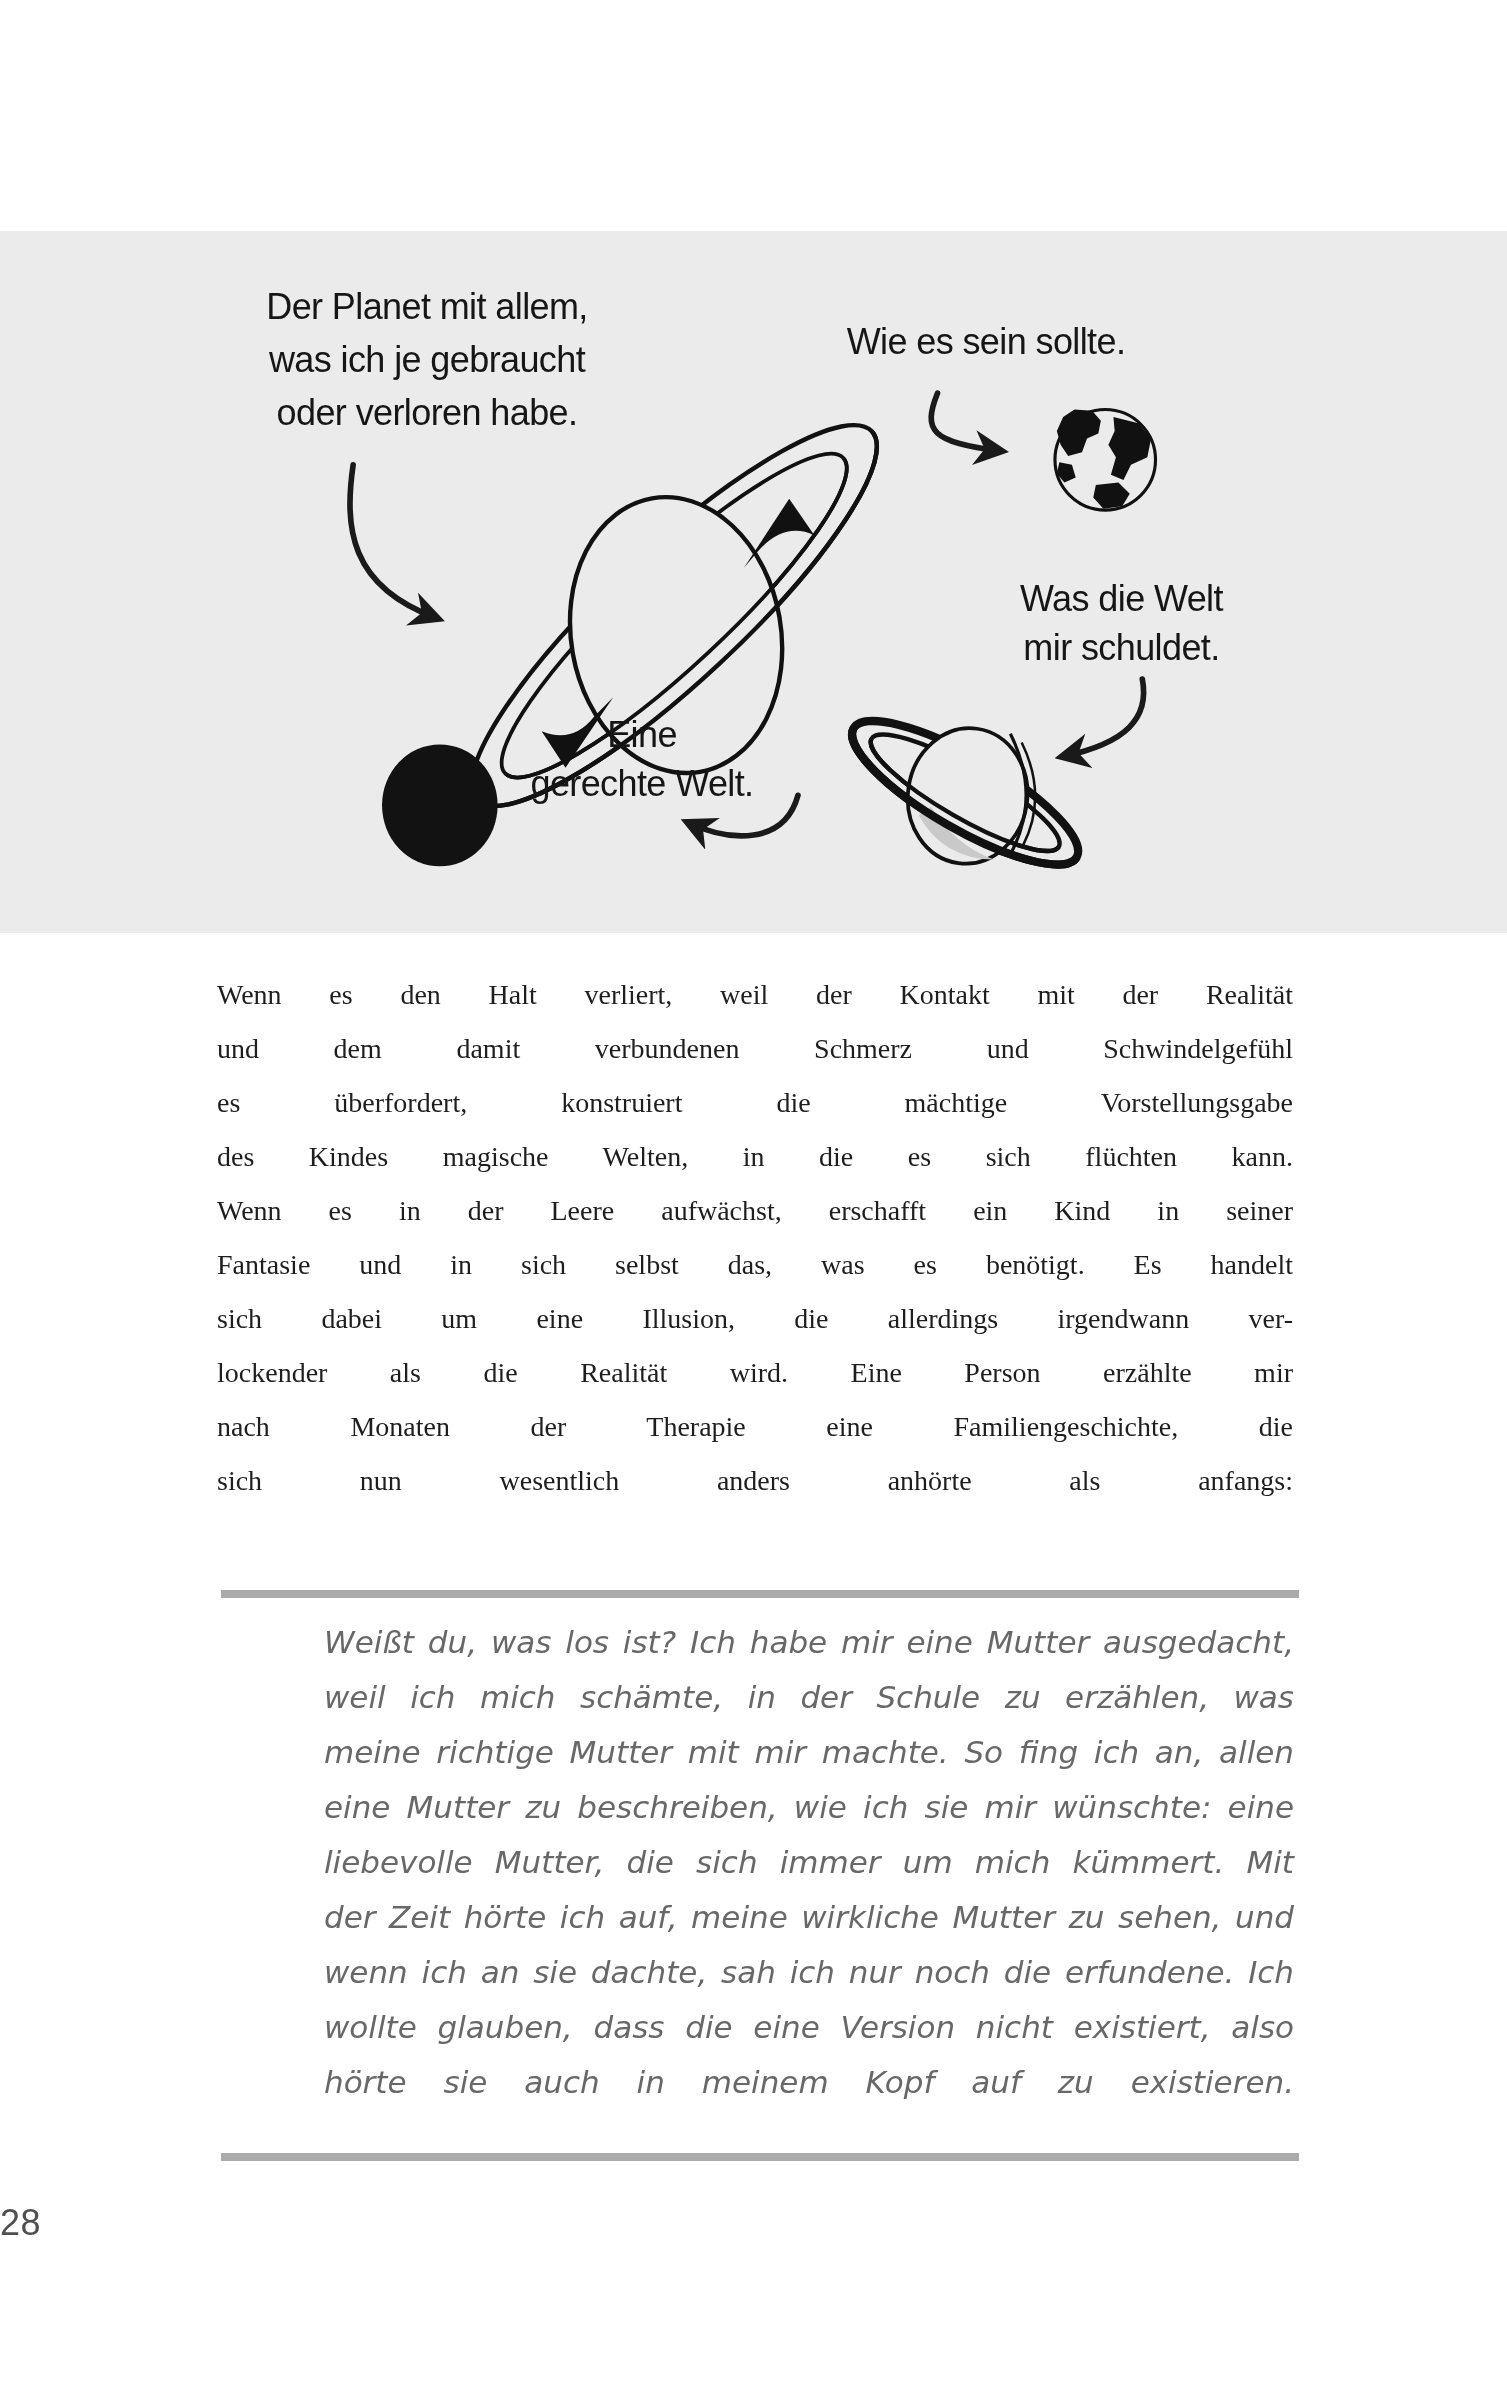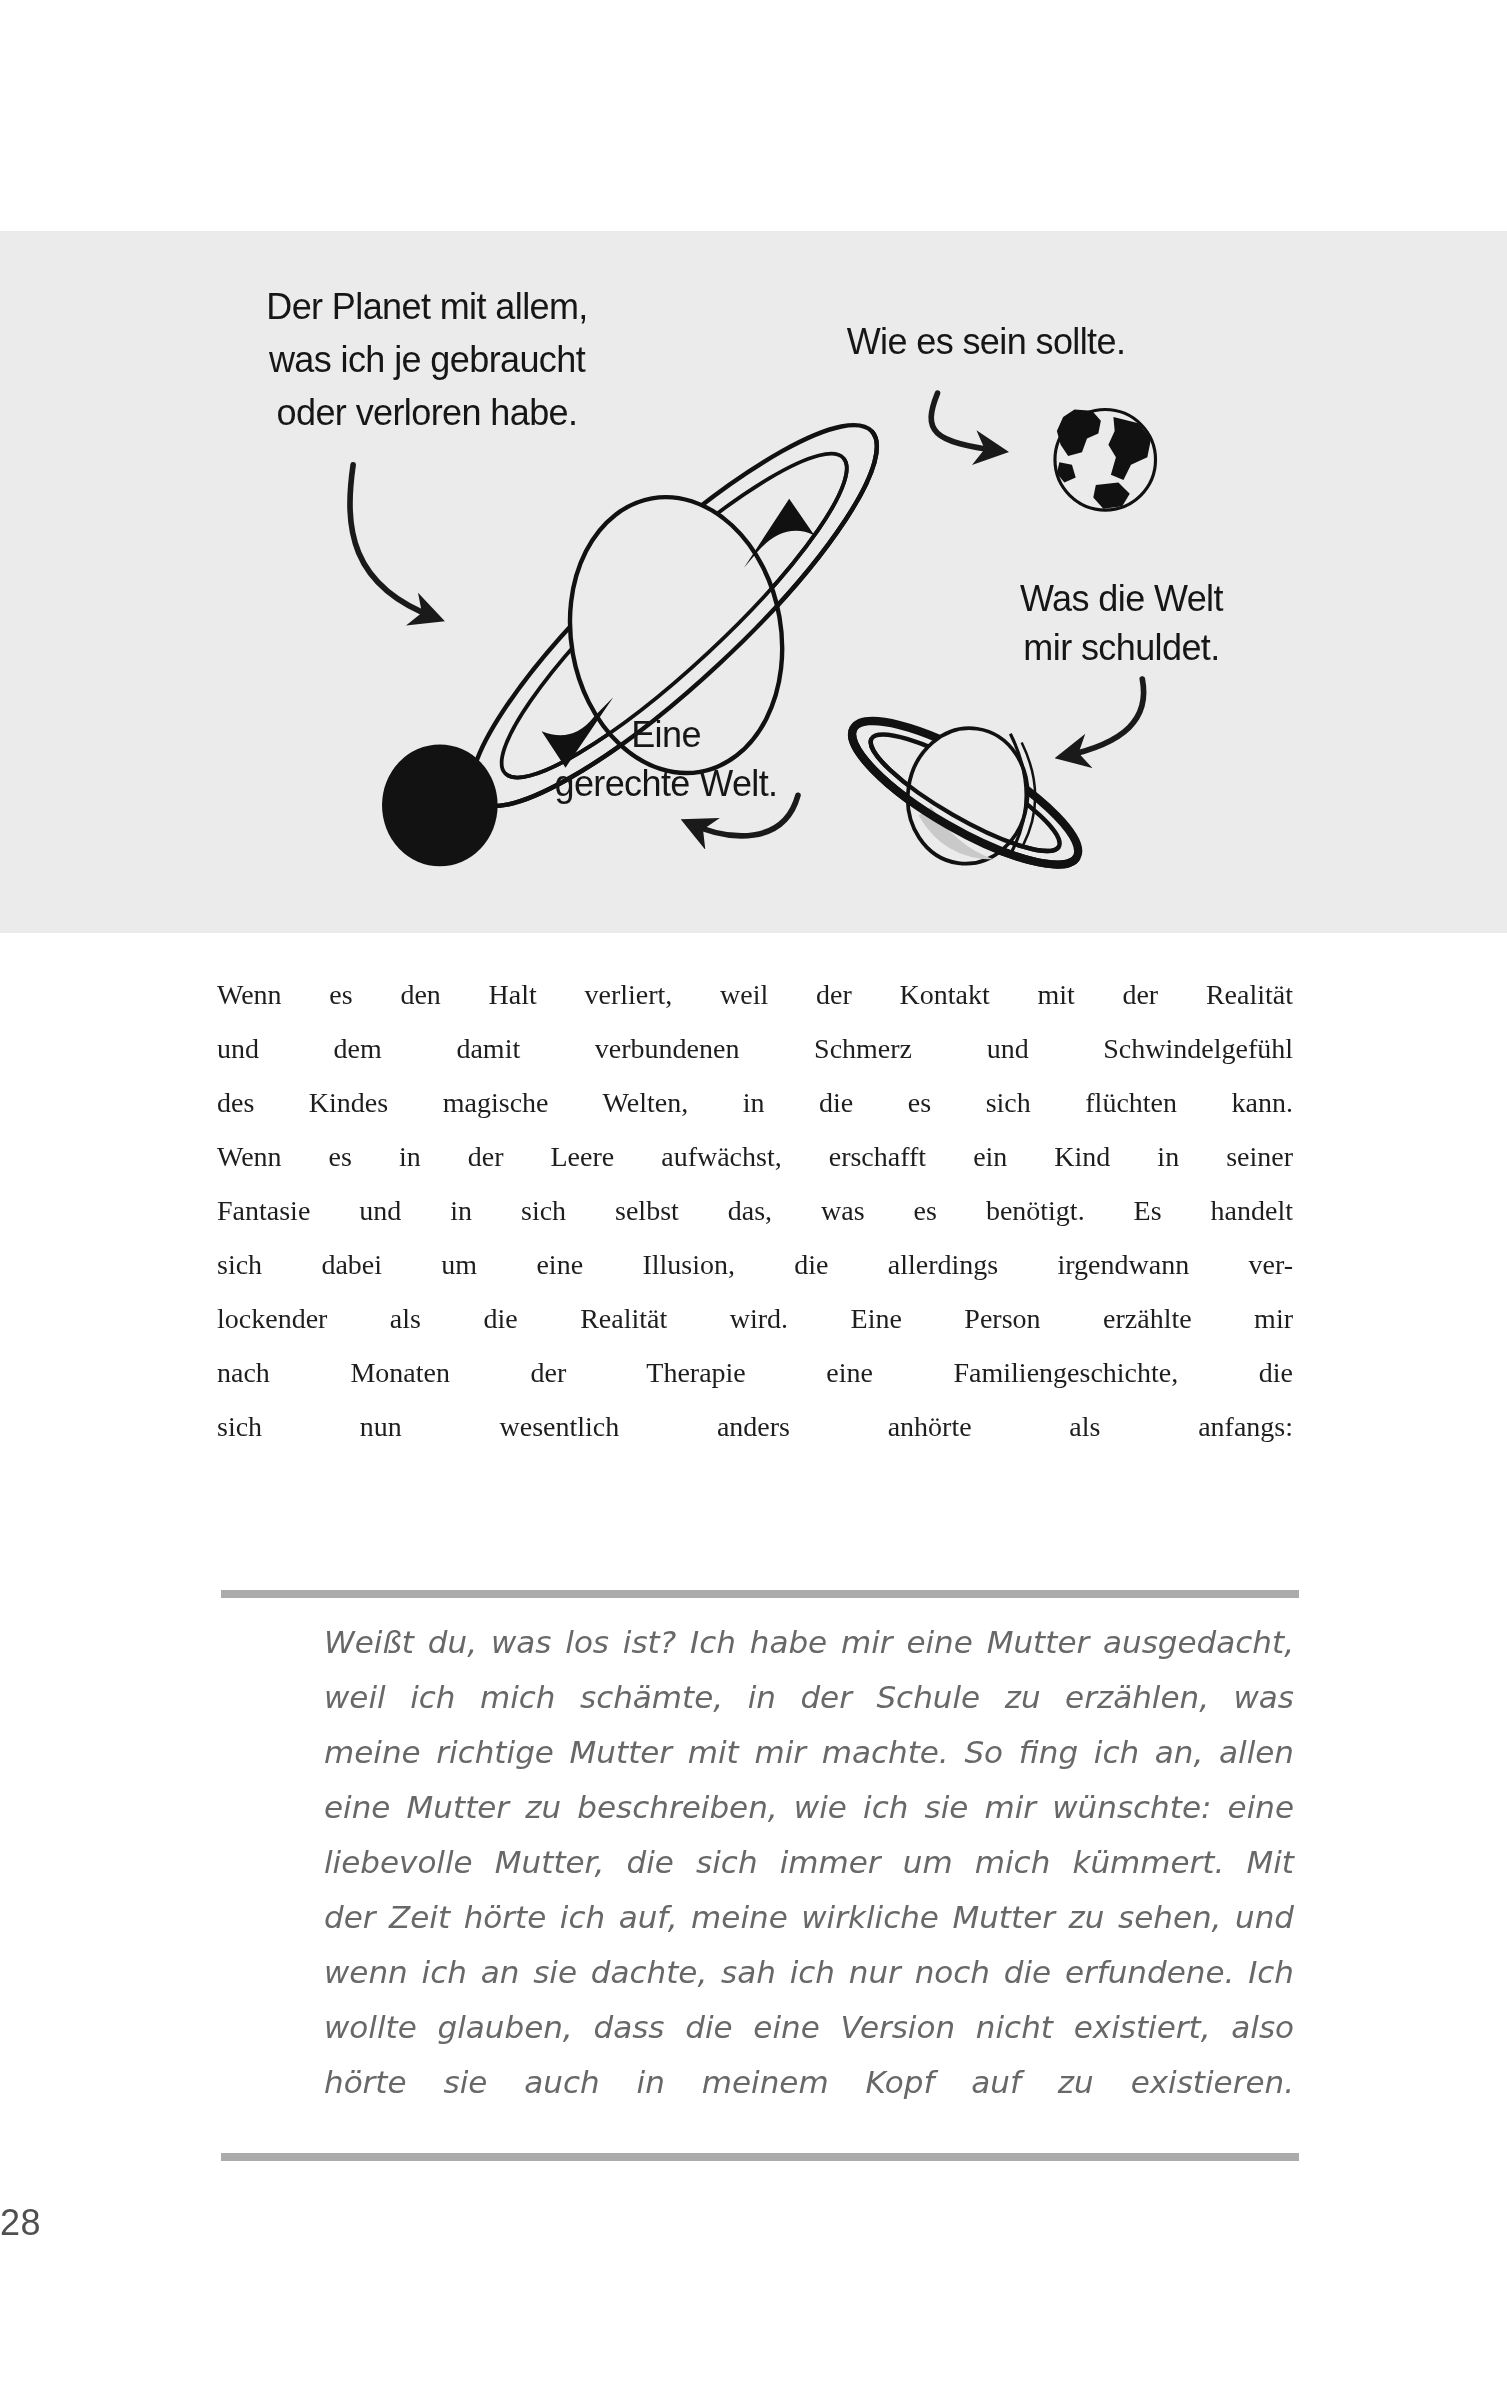--- a/index.html
+++ b/index.html
@@ -5,21 +5,21 @@
   html,body{margin:0;padding:0;background:#ffffff;}
   .page{position:relative;width:1508px;height:2401px;background:#ffffff;overflow:hidden;
         font-family:"Liberation Sans",sans-serif;}
   .illustration{position:absolute;left:0;top:187px;width:1508px;height:702px;background:#ebebeb;margin-top:44px;}
   .illo-svg{position:absolute;left:0;top:0;width:1508px;height:702px;display:block;}
   .illo-label{position:absolute;white-space:pre-line;text-align:center;color:#161616;
               font-size:36px;line-height:53px;letter-spacing:-0.6px;}
   .lbl-saturn{left:207px;top:49px;width:440px;}
   .lbl-earth{left:785px;top:84px;width:402px;}
   .lbl-planet2{left:974px;top:343px;width:295px;line-height:49px;}
-  .lbl-sphere{left:509px;top:479px;width:314px;line-height:49px;}
+  .lbl-sphere{left:485px;top:479px;width:314px;line-height:49px;}
   .bodytext{position:absolute;left:217px;top:968px;width:1076px;color:#1e1e1e;
             font-family:"Liberation Serif",serif;font-size:28px;line-height:54px;}
   .jline{text-align:justify;text-align-last:justify;}
   .jline-last{text-align:right;}
   .rule{position:absolute;left:221px;width:1078px;height:8.2px;background:#ababab;}
   .rule-top{top:1590px;}
   .rule-bottom{top:2153px;}
   .quote{position:absolute;left:280px;top:1615px;width:970px;color:#686868;
          font-family:"DejaVu Sans",sans-serif;font-style:italic;font-size:31px;line-height:55px;margin-left:44px;}
   .pagenum{position:absolute;left:0;top:2202px;width:1508px;
@@ -92,20 +92,21 @@
     <div class="illo-label lbl-earth">Wie es sein sollte.</div>
     <div class="illo-label lbl-planet2">Was die Welt
 mir schuldet.</div>
     <div class="illo-label lbl-sphere">Eine
 gerechte Welt.</div>
   </div>
 
   <div class="bodytext">
     <div class="jline">Wenn es den Halt verliert, weil der Kontakt mit der Realität</div>
     <div class="jline">und dem damit verbundenen Schmerz und Schwindelgefühl</div>
+    <div class="jline">es überfordert, konstruiert die mächtige Vorstellungsgabe</div>
     <div class="jline">des Kindes magische Welten, in die es sich flüchten kann.</div>
     <div class="jline">Wenn es in der Leere aufwächst, erschafft ein Kind in seiner</div>
     <div class="jline">Fantasie und in sich selbst das, was es benötigt. Es handelt</div>
     <div class="jline">sich dabei um eine Illusion, die allerdings irgendwann ver-</div>
     <div class="jline">lockender als die Realität wird. Eine Person erzählte mir</div>
     <div class="jline">nach Monaten der Therapie eine Familiengeschichte, die</div>
     <div class="jline jline-last">sich nun wesentlich anders anhörte als anfangs:</div>
   </div>
 
   <div class="rule rule-top"></div>

